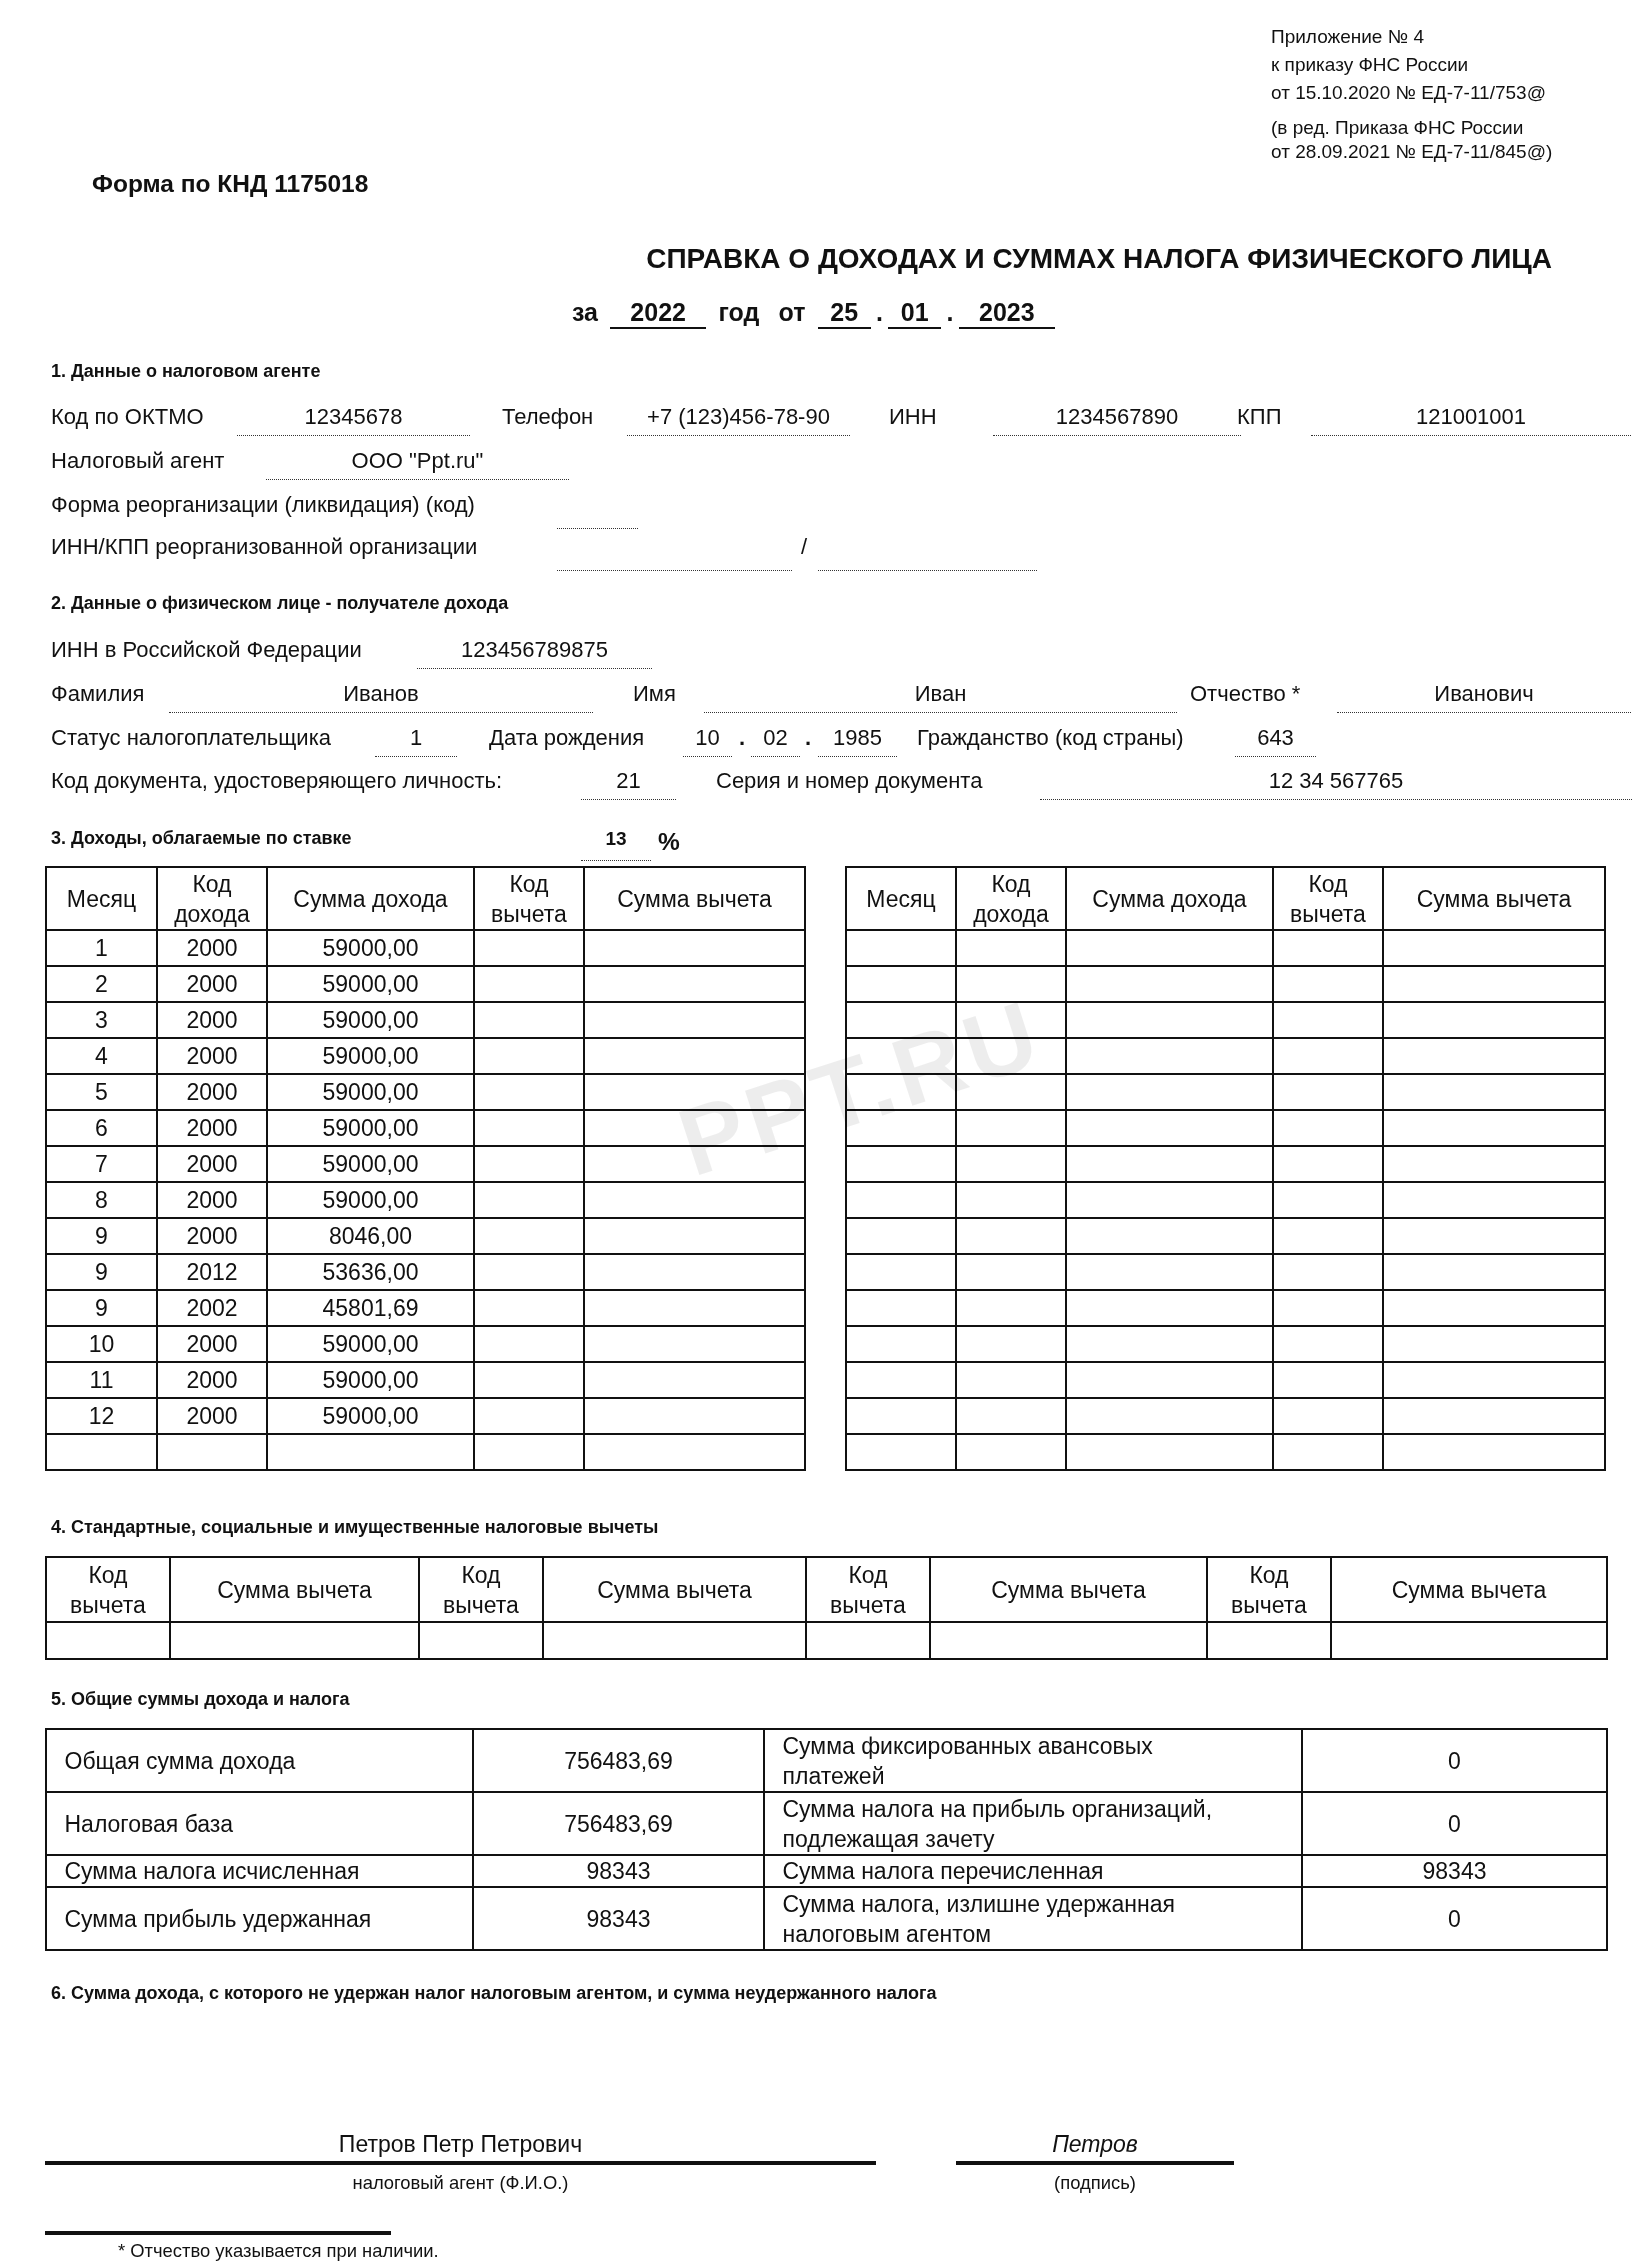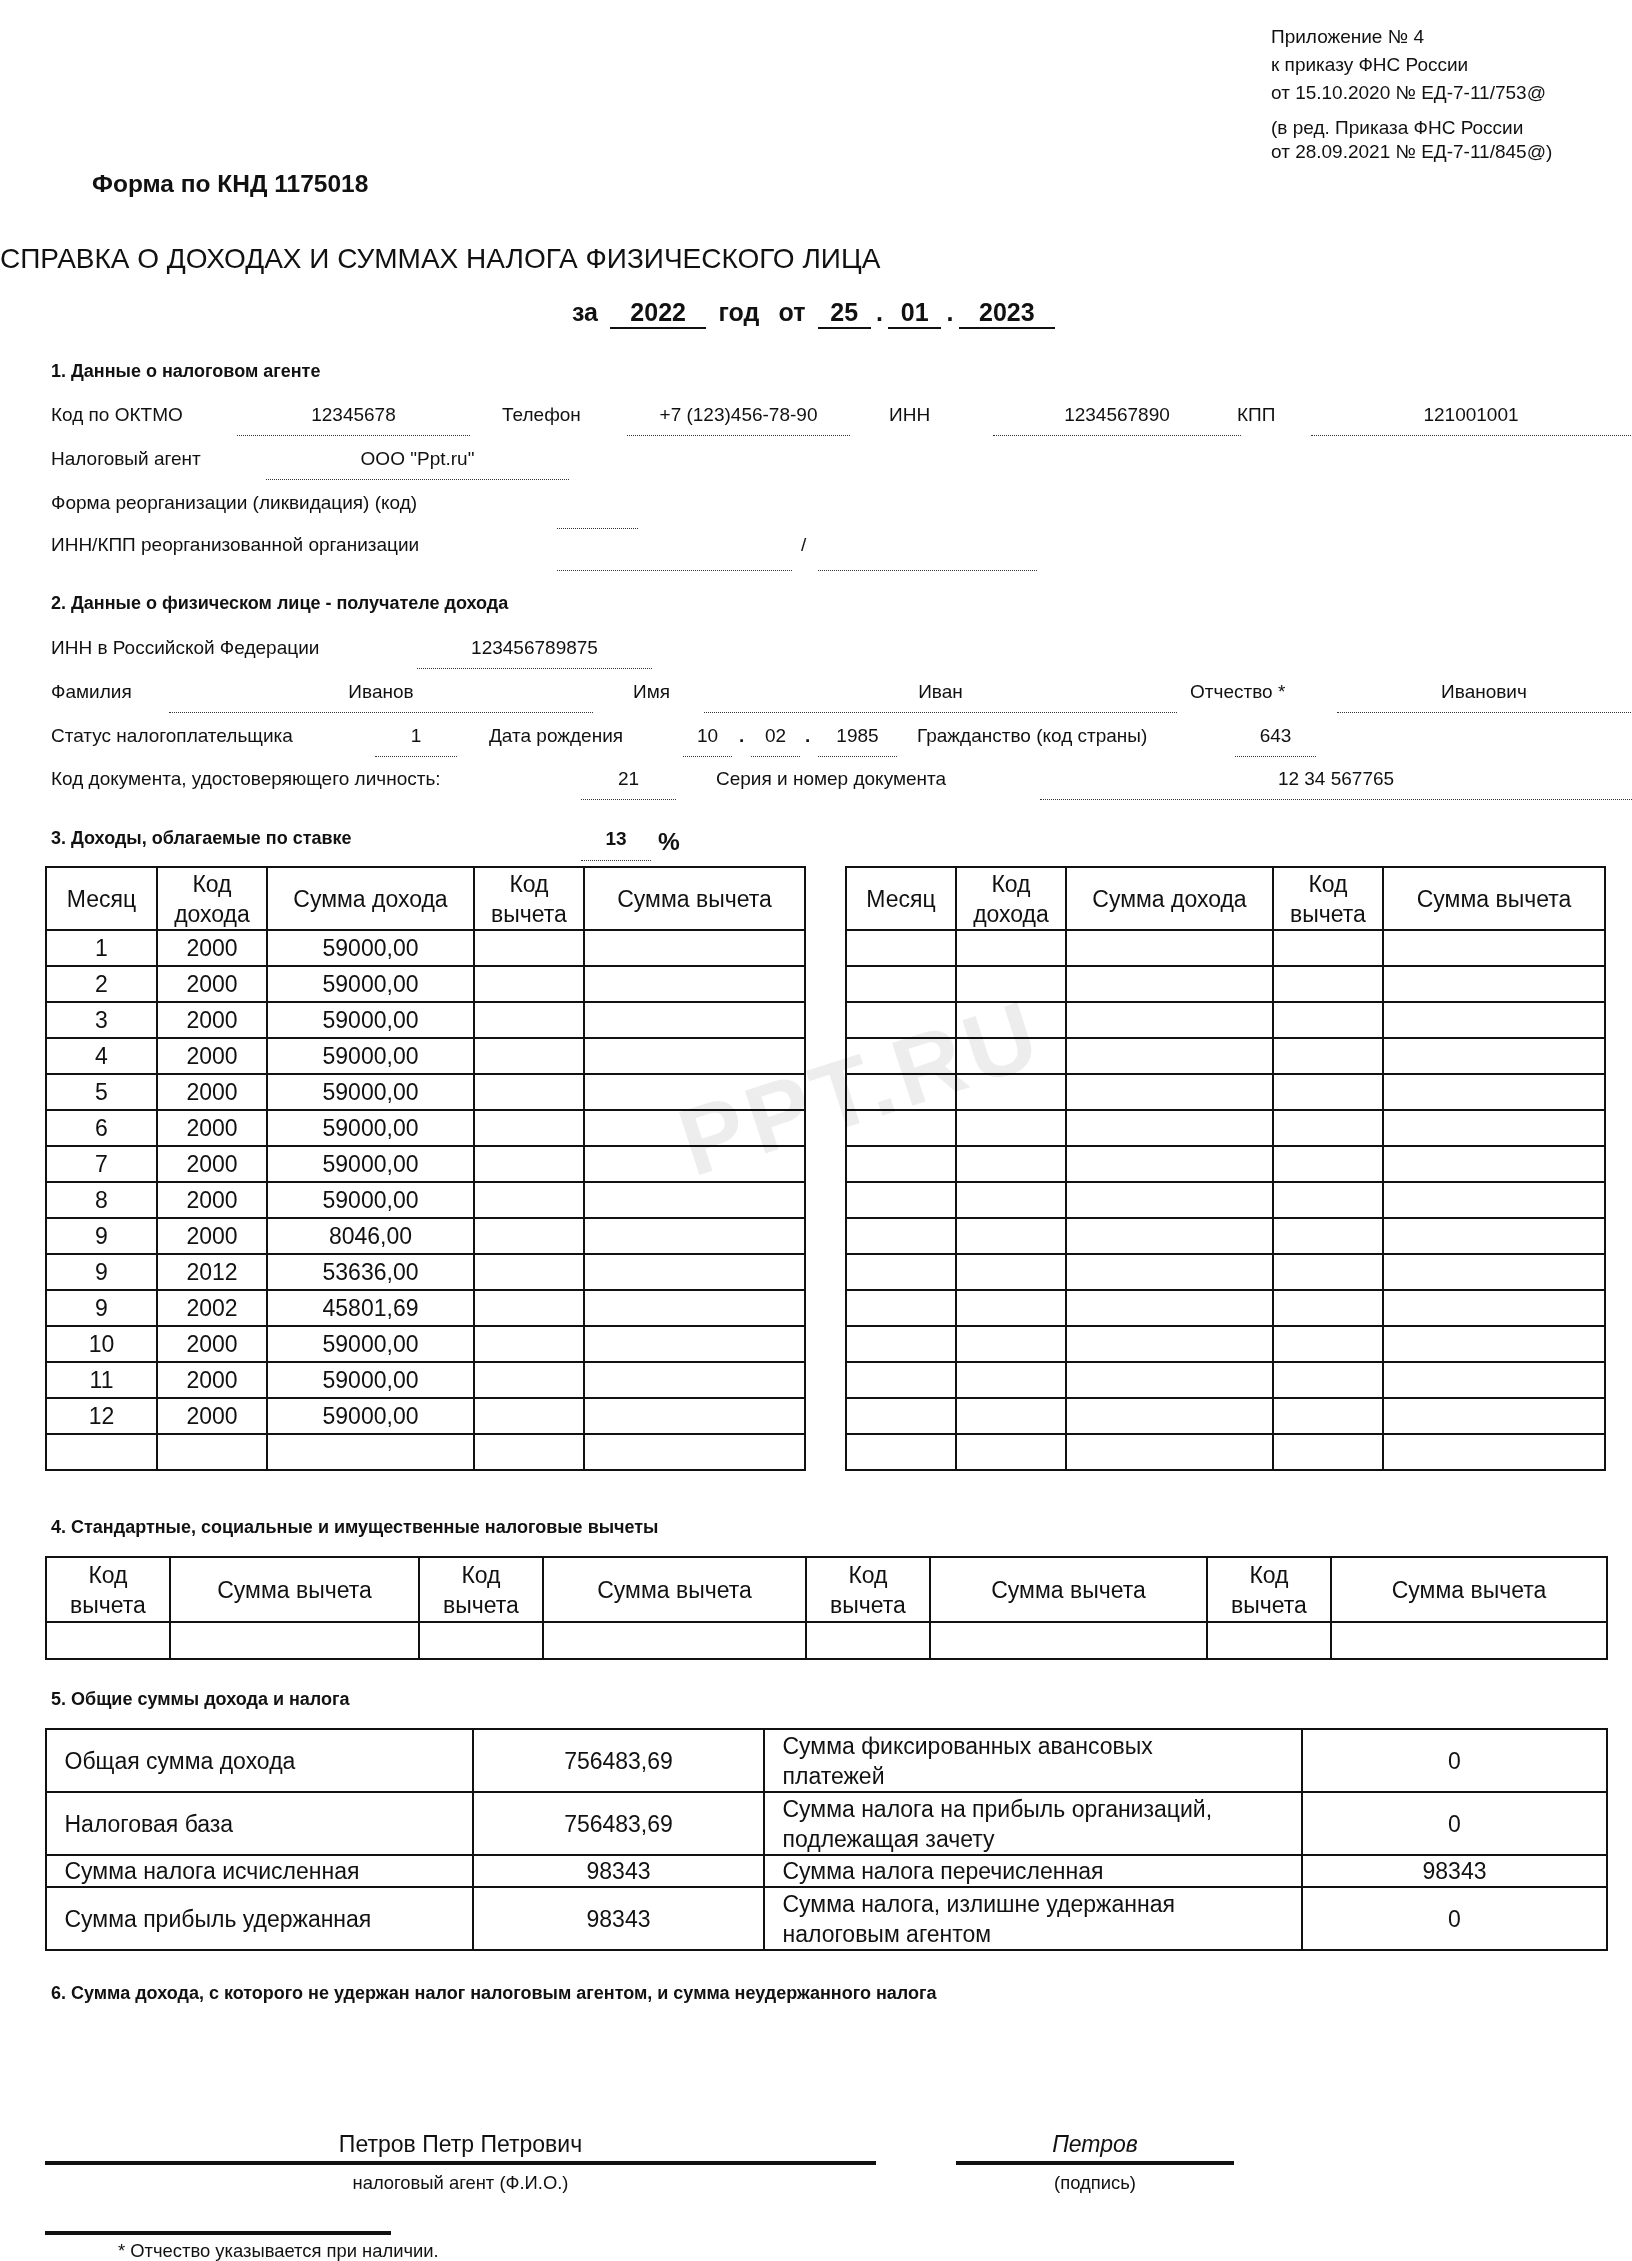--- a/index.html
+++ b/index.html
@@ -2,25 +2,25 @@
 <html style="font-size:14px"><head>
 <meta charset="utf-8">
 <style>
   * { box-sizing: border-box; margin: 0; padding: 0; }
   html, body { width: 1632px; height: 2261px; background: #ffffff; }
   body { position: relative; font-family: "Liberation Sans", sans-serif; color: #111111; overflow: hidden; }
   .abs { position: absolute; }
   .appendix { left: 1271px; top: 23px; font-size: 19px; line-height: 28px; }
   .appendix .gap { height: 8.8px; }
   .knd { left: 92px; top: 170px; font-size: 24.5px; font-weight: bold; }
-  .doc-title { left: 0; width: 1552px; top: 243px; text-align: left; font-size: 28px; font-weight: normal; }
+  .doc-title { left: 0; width: 1552px; top: 243px; text-align: right; font-size: 28px; font-weight: bold; }
   .date-line { left: 0; width: 1632px; top: 298px; text-align: center; font-size: 25px; font-weight: bold; }
   .date-line .u { display: inline-block; border-bottom: 2.6px solid #111; text-align: center; margin: 0 5.3px; }
   .section-title { font-size: 18px; font-weight: bold; left: 51px; }
-  .row { position: absolute; left: 51px; font-size: 19px; white-space: nowrap; height: 31.5px; }
+  .row { position: absolute; left: 51px; font-size: 22px; white-space: nowrap; height: 31.5px; }
   .row .lbl { position: absolute; top: 0; }
   .row .fld { position: absolute; top: 0; text-align: center; border-bottom: 1.8px dotted #333; height: 31.5px; }
   table.grid { position: absolute; border-collapse: collapse; font-size: 23px; table-layout: fixed; }
   table.grid td, table.grid th { border: 2.6px solid #111; text-align: center; font-weight: normal; vertical-align: middle; line-height: 30px; }
   table.grid th { line-height: 30px; }
   .left-text { text-align: left !important; padding-left: 17.5px; line-height: 30px !important; }
   .watermark { left: 674px; top: 1033px; font-size: 96px; font-weight: bold; color: rgba(0,0,0,0.07); transform: rotate(-18deg); letter-spacing: 5.3px; }
   .sig-line { height: 4.4px; background: #111; }
   .sig-name { font-size: 23px; text-align: center; }
   .sig-caption { font-size: 18.4px; text-align: center; }

